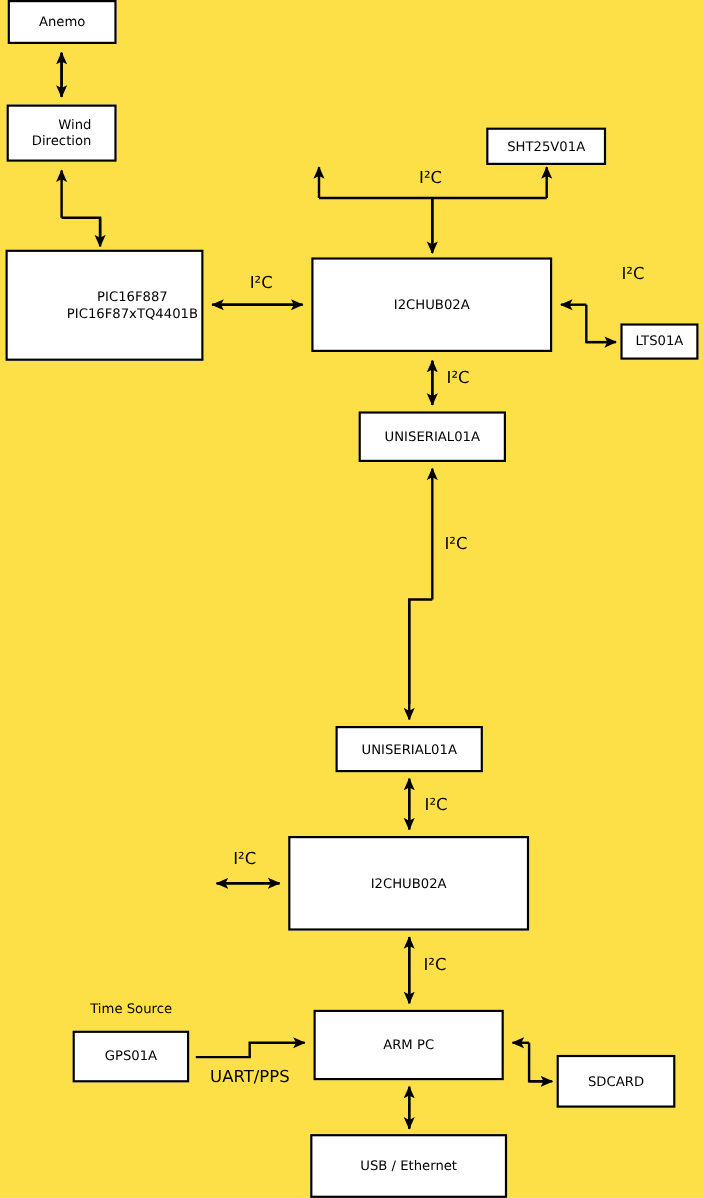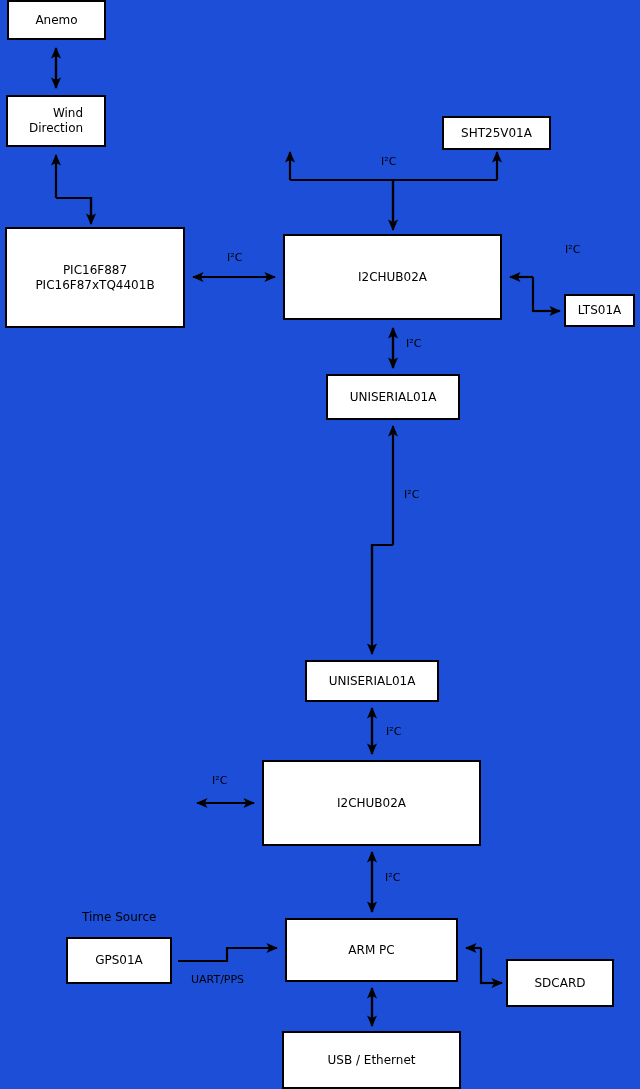--- a/index.html
+++ b/index.html
@@ -5,21 +5,21 @@
 <style>
   html, body {
     margin: 0;
     padding: 0;
     background: #ffffff;
   }
   #diagram-root {
     position: relative;
     width: 640px;
     height: 1089px;
-    background: #1d4ed8;
+    background: #fde047;
     font-family: "DejaVu Sans", "Liberation Sans", sans-serif;
     overflow: hidden;
   }
   #edge-layer {
     position: absolute;
     left: 0;
     top: 0;
     width: 640px;
     height: 1089px;
     pointer-events: none;
@@ -39,21 +39,21 @@
     z-index: 3;
   }
   .node .node-label {
     display: block;
     white-space: pre-line;
     padding: 0 3px;
   }
   .edge-label {
     position: absolute;
     color: #000000;
-    font-size: 11px;
+    font-size: 15px;
     line-height: 13px;
     white-space: nowrap;
     z-index: 4;
     background: transparent;
   }
   .free-label {
     position: absolute;
     color: #000000;
     font-size: 12px;
     line-height: 14px;
@@ -124,21 +124,21 @@
 
   <div class="node" style="left:7px; top:0px; width:99px; height:40px;">
     <span class="node-label">Anemo</span>
   </div>
 
   <div class="node" style="left:6px; top:95px; width:100px; height:52px;text-align:right;">
     <span class="node-label">Wind
 Direction</span>
   </div>
 
-  <div class="node" style="left:5px; top:227px; width:180px; height:101px;">
+  <div class="node" style="left:5px; top:227px; width:180px; height:101px;justify-content:flex-end;">
     <span class="node-label">PIC16F887
 PIC16F87xTQ4401B</span>
   </div>
 
 
   <div class="node" style="left:442px; top:116px; width:109px; height:34px;">
     <span class="node-label">SHT25V01A</span>
   </div>
 
   <div class="node" style="left:283px; top:234px; width:219px; height:86px;">

